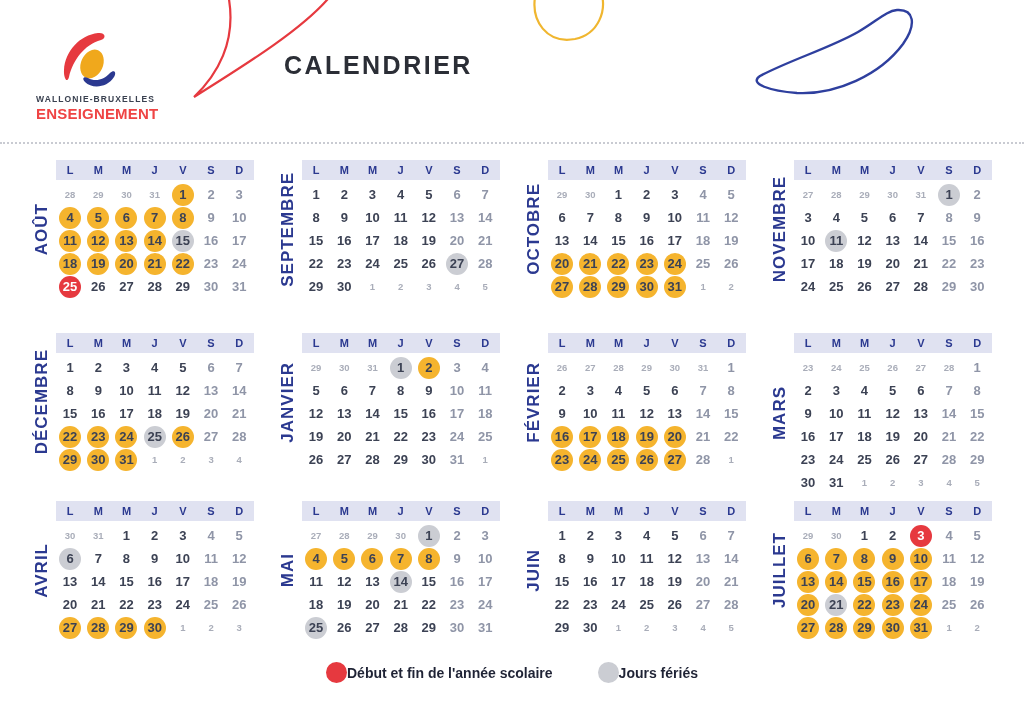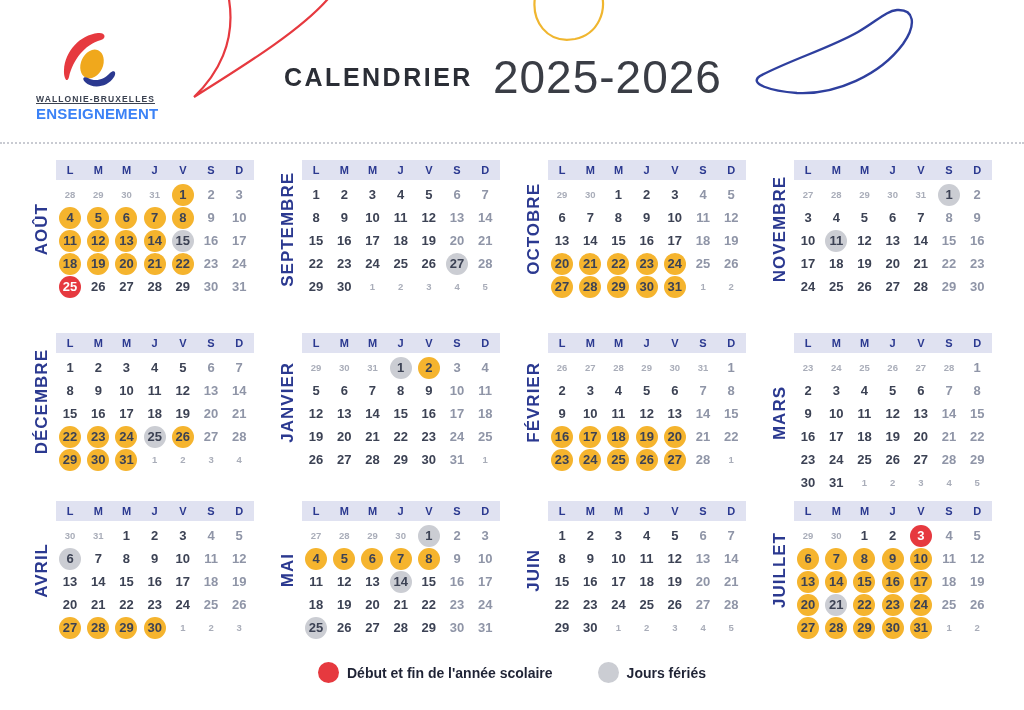--- a/index.html
+++ b/index.html
@@ -4,22 +4,22 @@
 <style>
   html,body{margin:0;padding:0;}
   body{
     width:1024px;height:710px;overflow:hidden;background:#ffffff;
     font-family:"Liberation Sans","DejaVu Sans",sans-serif;position:relative;
   }
   
   .header{position:relative;width:1024px;height:143px;}
   .logo{position:absolute;left:36px;top:32px;width:130px;}
   .logo svg{display:block;margin-left:22px;}
-  .logo-line1{font-size:8.5px;font-weight:700;letter-spacing:1.1px;color:#3a4150;margin-top:4px;white-space:nowrap;text-decoration:underline;}
-  .logo-line2{font-size:15px;font-weight:700;color:#3b82f6;letter-spacing:.2px;margin-top:1px;}
+  .logo-line1{font-size:8.5px;font-weight:700;letter-spacing:1.1px;color:#3a4150;margin-top:4px;white-space:nowrap;}
+  .logo-line2{font-size:15px;font-weight:700;color:#ef4444;letter-spacing:.2px;margin-top:1px;}
   .deco{position:absolute;left:0;top:0;width:1024px;height:143px;pointer-events:none;}
   .title-block{position:absolute;left:284px;top:50px;display:flex;align-items:center;gap:20px;}
   .title-lines{text-align:right;color:#2b2e36;font-weight:700;font-size:25px;letter-spacing:2.5px;line-height:1.22;}
   .year{font-size:46px;font-weight:400;color:#3a3d45;letter-spacing:1px;}
   .divider{position:absolute;left:0;top:142px;width:1024px;border-top:2px dotted #c9cbd2;}
   
   .months{
     position:absolute;left:28px;top:160px;
     display:grid;grid-template-columns:repeat(4,246px);grid-template-rows:173px 168px auto;
   }
@@ -38,21 +38,21 @@
   .week-row{display:grid;grid-template-columns:repeat(7,28.2px);height:23px;}
   .day{display:flex;align-items:center;justify-content:center;font-weight:700;font-size:13px;color:#3c4254;}
   .day.adj{font-size:9.5px;font-weight:600;color:#a9adb9;}
   .day.we{color:#8f95a7;}
   .bubble{width:22px;height:22px;border-radius:50%;display:flex;align-items:center;justify-content:center;}
   .day.y .bubble{background:var(--c-yellow,#f6b52e);color:#3c4254;}
   .day.r .bubble{background:var(--c-red,#e6393f);color:#ffffff;}
   .day.g .bubble{background:var(--c-gray,#cbcdd3);color:#3c4254;}
   
   .legend{position:absolute;left:0;top:662px;width:1024px;display:flex;justify-content:center;align-items:center;gap:45px;}
-  .legend-item{display:flex;align-items:center;gap:8px;}
+  .legend-item{display:flex;align-items:center;gap:0;}
   .swatch{width:21px;height:21px;border-radius:50%;}
   .swatch.red{background:var(--c-red,#e6393f);}
   .swatch.yellow{background:var(--c-yellow,#f6b52e);}
   .swatch.gray{background:var(--c-gray,#cbcdd3);}
   .legend-label{font-size:14px;font-weight:700;color:#1f2335;}
 </style>
 </head>
 <body style="--c-red: #e6393f; --c-yellow: #f5b42e; --c-gray: #cbcdd3; --c-blue: #2b3990;">
 
 <div class="header">
@@ -69,21 +69,20 @@
   <svg class="deco" viewBox="0 0 1024 143">
     <path d="M 228,-6 C 238,42 216,76 194,97 C 250,62 307,26 332,-6" fill="none" stroke="#e6393f" stroke-width="2.2"></path>
     <path d="M 536,-8 C 529,22 548,44 575,39 C 599,34 607,10 601,-8" fill="none" stroke="#f0b62f" stroke-width="2.2"></path>
     <path d="M 760,76 C 790,60 830,48 858,32 C 877,21 886,11 897,10 C 914,9 917,24 903,44 C 880,75 836,95 797,93 C 771,91 748,84 760,76 Z" fill="none" stroke="#2e3f9e" stroke-width="2.4"></path>
   </svg>
 
   <div class="title-block">
     <div class="title-lines">
       <div>CALENDRIER</div>
     </div>
-    <div class="year">2025-2026</div>
   </div>
 </div>
 
 <div class="divider"></div>
 
 <main class="months" id="months-grid">
     <section class="month">
       <div class="month-label" style="height: 138px;">
         <span class="month-name">AOÛT</span>
       </div>

